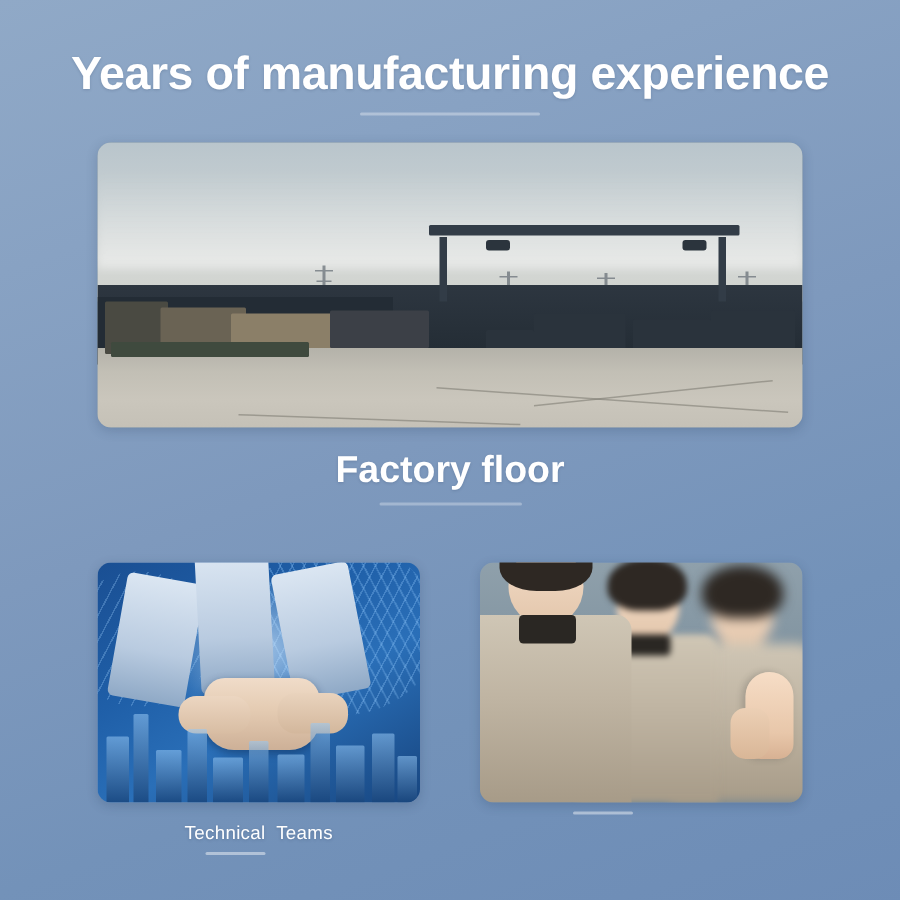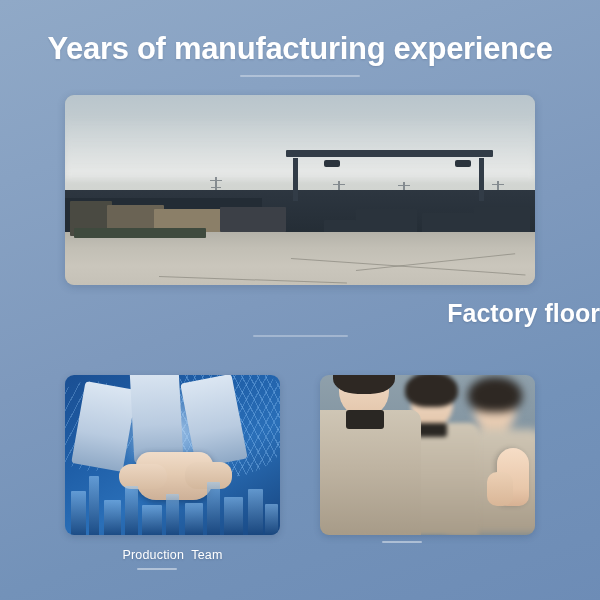--- a/index.html
+++ b/index.html
@@ -164,21 +164,21 @@
     position: absolute;
     border-radius: 1px;
   }
 
   
   .section-wrap {
     position: absolute;
     left: 0;
     top: 300px;
     width: 600px;
-    text-align: right;
+    text-align: center;
   }
   .section-title {
     font-size: 25px;
     font-weight: bold;
     color: #ffffff;
     text-shadow: 0 1px 2px rgba(40,60,90,0.22);
     line-height: 1.1;
   }
   .section-rule {
     margin: 7px auto 0 auto;
@@ -433,21 +433,21 @@
           <div class="tower" style="left:28%; width:6%;  height:70%;"></div>
           <div class="tower" style="left:36%; width:9%;  height:42%;"></div>
           <div class="tower" style="left:47%; width:6%;  height:58%;"></div>
           <div class="tower" style="left:56%; width:8%;  height:46%;"></div>
           <div class="tower" style="left:66%; width:6%;  height:76%;"></div>
           <div class="tower" style="left:74%; width:9%;  height:54%;"></div>
           <div class="tower" style="left:85%; width:7%;  height:66%;"></div>
           <div class="tower" style="left:93%; width:6%;  height:44%;"></div>
         </div>
       </div>
-      <div class="card-caption">Production  Team</div>
+      <div class="card-caption">Technical  Teams</div>
       <div class="caption-rule"></div>
     </div>
 
     <div class="card right">
       <div class="card-photo">
         <div class="work-bg"></div>
 
         <div class="worker blur-more" style="left:58%; width:46%; height:100%;">
           <div class="w-head" style="left:30%; top:6%;  width:42%; height:30%;"></div>
           <div class="w-hair" style="left:24%; top:1%;  width:54%; height:22%;"></div>

